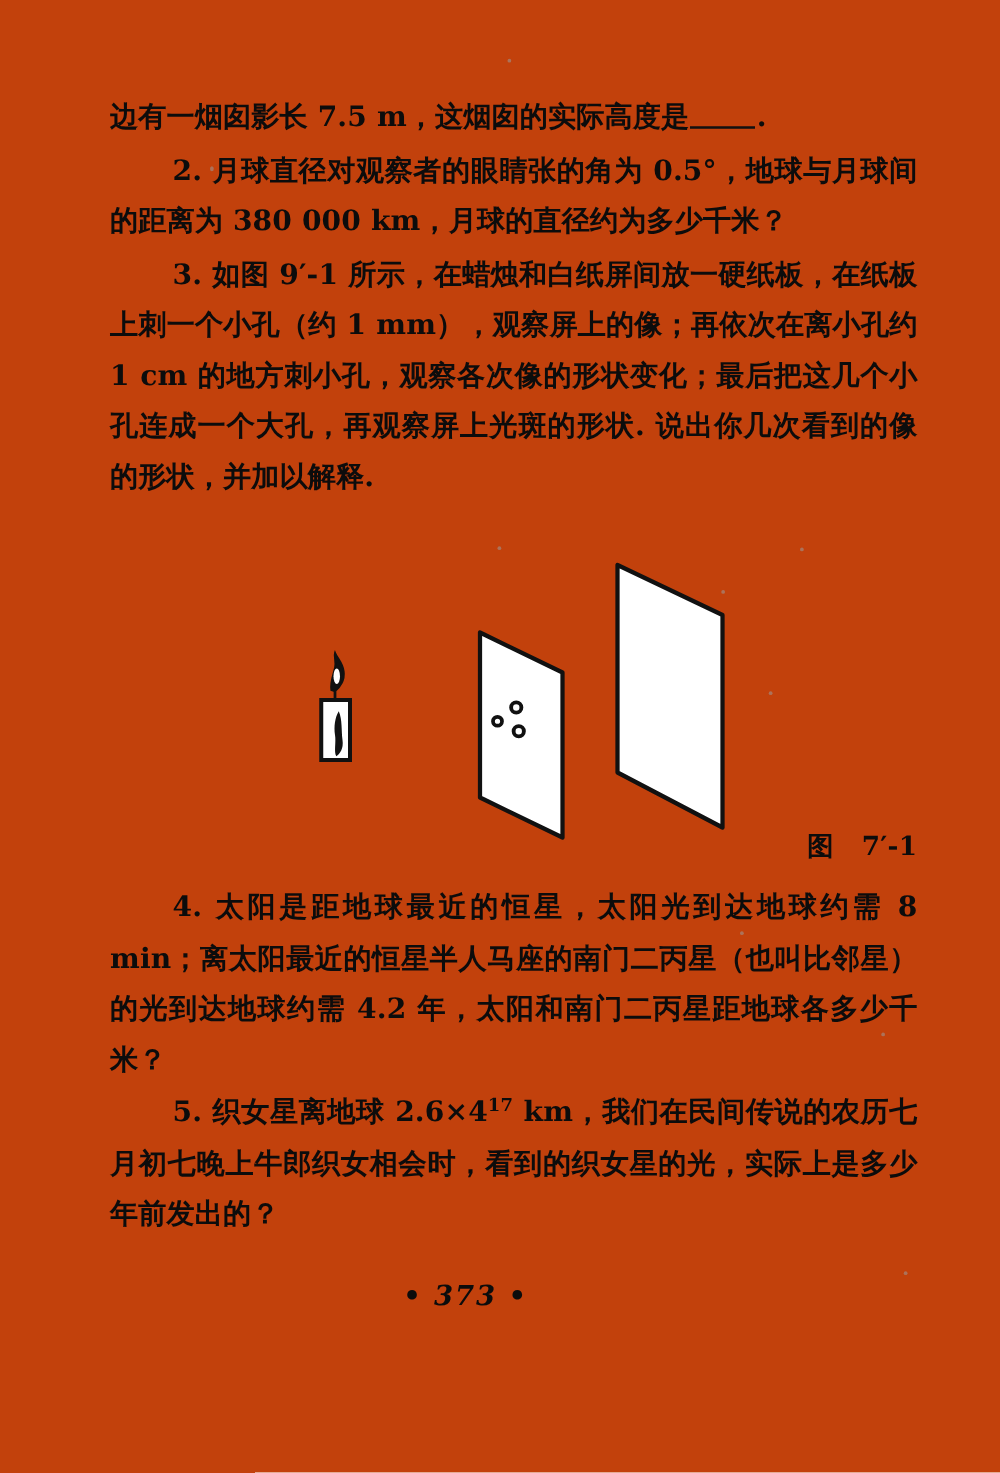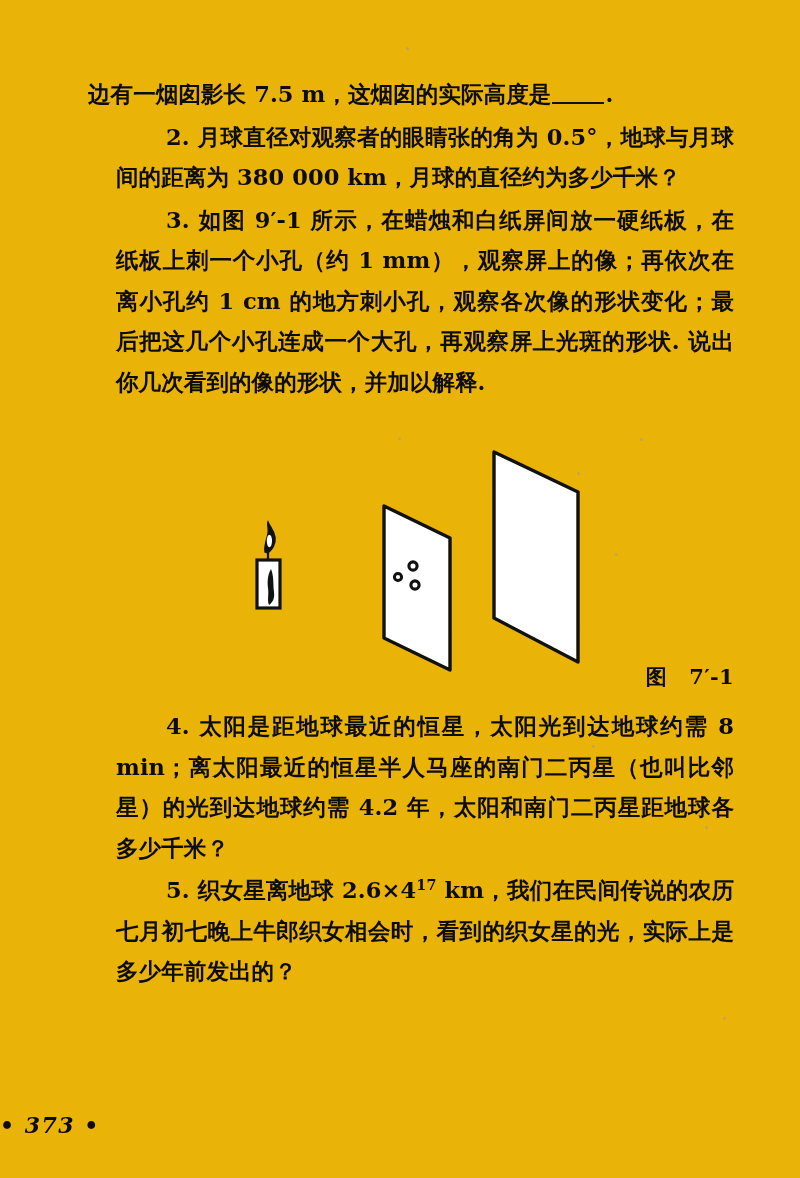--- a/index.html
+++ b/index.html
@@ -15,21 +15,21 @@
     font-family: "DejaVu Serif", "Liberation Serif", serif;
     color: #101010;
   }
 
   .page {
     position: absolute;
     left: 0;
     top: 0;
     width: 800px;
     height: 1178px;
-    background: #eab308;
+    background: #c2410c;
   }
 
   
   .body-text {
     position: absolute;
     left: 88px;
     top: 74px;
     width: 646px;
   }
 
@@ -39,21 +39,20 @@
     line-height: 40.5px;
     font-weight: 700;
     letter-spacing: 0.1px;
     text-align: justify;
     text-align-last: left;
     color: #0c0c0c;
     -webkit-font-smoothing: none;
   }
   .para.indent {
     text-indent: 50px;
-    margin-left: 28px;
   }
 
   .num {
     font-family: "DejaVu Serif", "Liberation Serif", serif;
     font-weight: 700;
   }
   .lat {
     font-family: "DejaVu Serif", "Liberation Serif", serif;
     font-weight: 700;
     letter-spacing: 0.3px;
@@ -100,23 +99,23 @@
   }
   .fig-caption .gap {
     display: inline-block;
     width: 22px;
   }
 
   
   .page-number {
     position: absolute;
     left: 0;
-    top: 1112px;
+    top: 1024px;
     width: 745px;
-    text-align: left;
+    text-align: center;
     font-size: 22px;
     font-weight: 700;
     font-style: italic;
     letter-spacing: 1.5px;
     color: #0c0c0c;
     font-family: "DejaVu Serif", "Liberation Serif", serif;
   }
 
   
   .speck {

